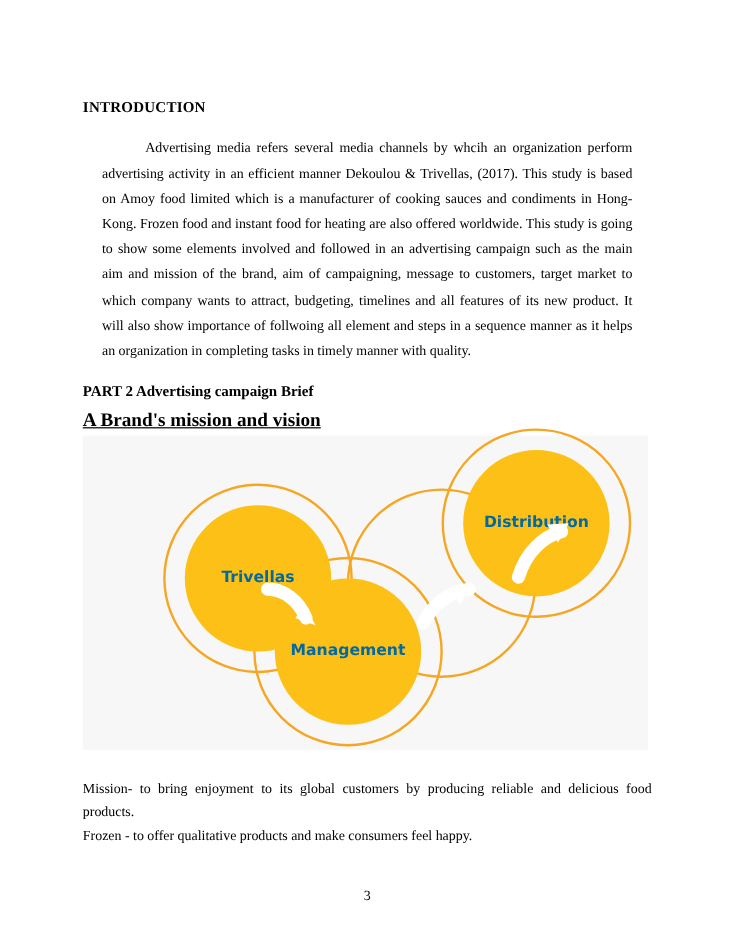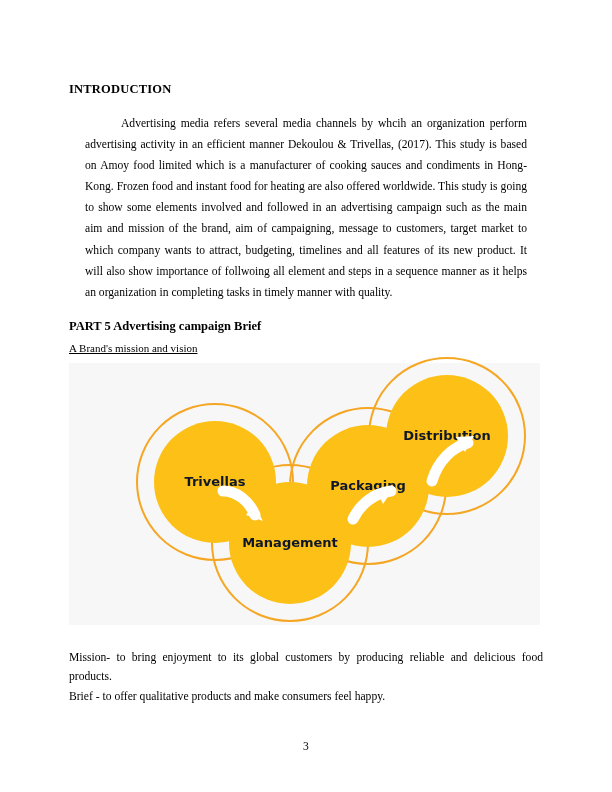--- a/index.html
+++ b/index.html
@@ -41,23 +41,24 @@
     margin: 16px;
     text-indent: 36px;
     hyphens: none;
   }
   h2.subheading {
     font-size: 12.5px;
     font-weight: bold;
     margin: 10px 0 2px 0;
   }
   .underlined {
-    font-size: 11px;
+    font-size: 16px;
     text-decoration: underline;
     margin: 8px 0 0 0;
+    font-weight: bold;
   }
   
   .figure {
     position: absolute;
     left: 69px;
     top: 349px;
     width: 471px;
     height: 262px;
     background: #f7f7f7;
   }
@@ -65,21 +66,21 @@
     position: absolute;
     border-radius: 50%;
     display: flex;
     align-items: center;
     justify-content: center;
     box-sizing: border-box;
   }
   .circle .label {
     font-family: "DejaVu Sans", sans-serif;
     font-weight: bold;
-    color: #0f172a;
+    color: #0369a1;
     font-size: 13px;
     text-align: center;
     line-height: 1.1;
   }
   .ring {
     position: absolute;
     border-radius: 50%;
     border: 2px solid #f5a623;
     box-sizing: border-box;
     background: transparent;
@@ -170,38 +171,35 @@
   }
 </style>
 </head>
 <body>
 
 <div class="page">
 
   <div class="content">
     <h1 class="heading">INTRODUCTION</h1>
     <p class="body-para">Advertising media refers several media channels by whcih an organization perform advertising activity in an efficient manner Dekoulou &amp; Trivellas, (2017). This study is based on Amoy food limited which is a manufacturer of cooking sauces and condiments in Hong-Kong. Frozen food and instant food for heating are also offered worldwide. This study is going to show some elements involved and followed in an advertising campaign such as the main aim and mission of the brand, aim of campaigning, message to customers, target market to which company wants to attract, budgeting, timelines and all features of its new product. It will also show importance of follwoing all element and steps in a sequence manner as it helps an organization in completing tasks in timely manner with quality.</p>
-    <h2 class="subheading">PART 5 Advertising campaign Brief</h2>
+    <h2 class="subheading">PART 2 Advertising campaign Brief</h2>
     <p class="underlined">A Brand's mission and vision</p>
   </div>
 
   <div class="figure">
 
     <div class="ring" id="r-production"></div>
     <div class="ring" id="r-packaging"></div>
     <div class="ring" id="r-distribution"></div>
     <div class="ring" id="r-management"></div>
 
     <div class="circle" id="c-production">
       <span class="label">Trivellas</span>
     </div>
 
-    <div class="circle" id="c-packaging">
-      <span class="label">Packaging</span>
-    </div>
 
     <div class="circle" id="c-distribution">
       <span class="label">Distribution</span>
     </div>
 
     <div class="circle" id="c-management">
       <span class="label">Management</span>
     </div>
 
     <svg class="arrow-svg" style="left:150px; top:122px; width:60px; height:50px;" viewBox="0 0 60 50">
@@ -216,18 +214,18 @@
 
     <svg class="arrow-svg" style="left:355px; top:72px; width:60px; height:56px;" viewBox="0 0 60 56">
       <path d="M8 46 C 14 26, 28 12, 44 8" stroke="#ffffff" stroke-width="11" fill="none" stroke-linecap="round"></path>
       <path d="M32 2 L 50 1 L 41 17 Z" fill="#ffffff"></path>
     </svg>
 
   </div>
 
   <div class="bottom-text">
     <p><span class="term">Mission-</span><span> to bring enjoyment to its global customers by producing reliable and delicious food products.</span></p>
-    <p><span class="term">Brief -</span><span> to offer qualitative products and make consumers feel happy.</span></p>
+    <p><span class="term">Frozen -</span><span> to offer qualitative products and make consumers feel happy.</span></p>
   </div>
 
   <div class="page-number">3</div>
 
 </div>
 
 </body></html>

